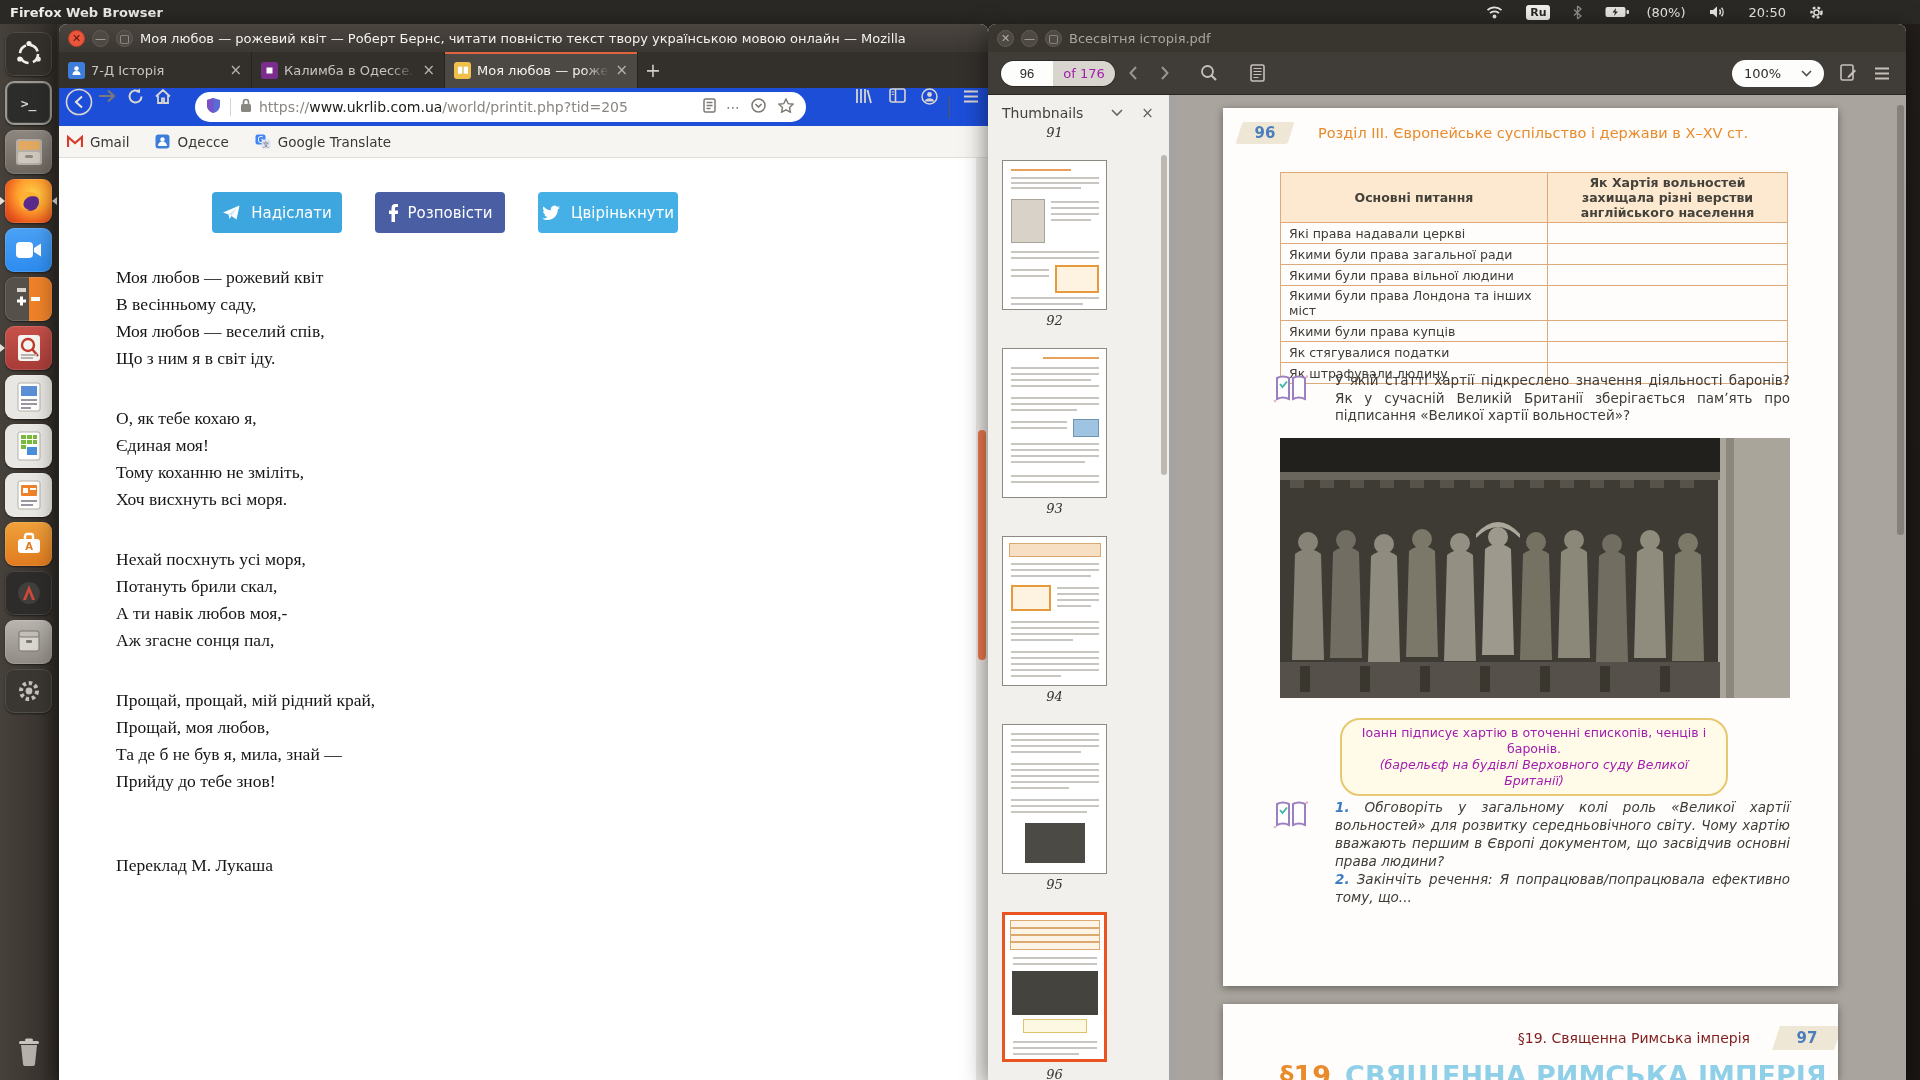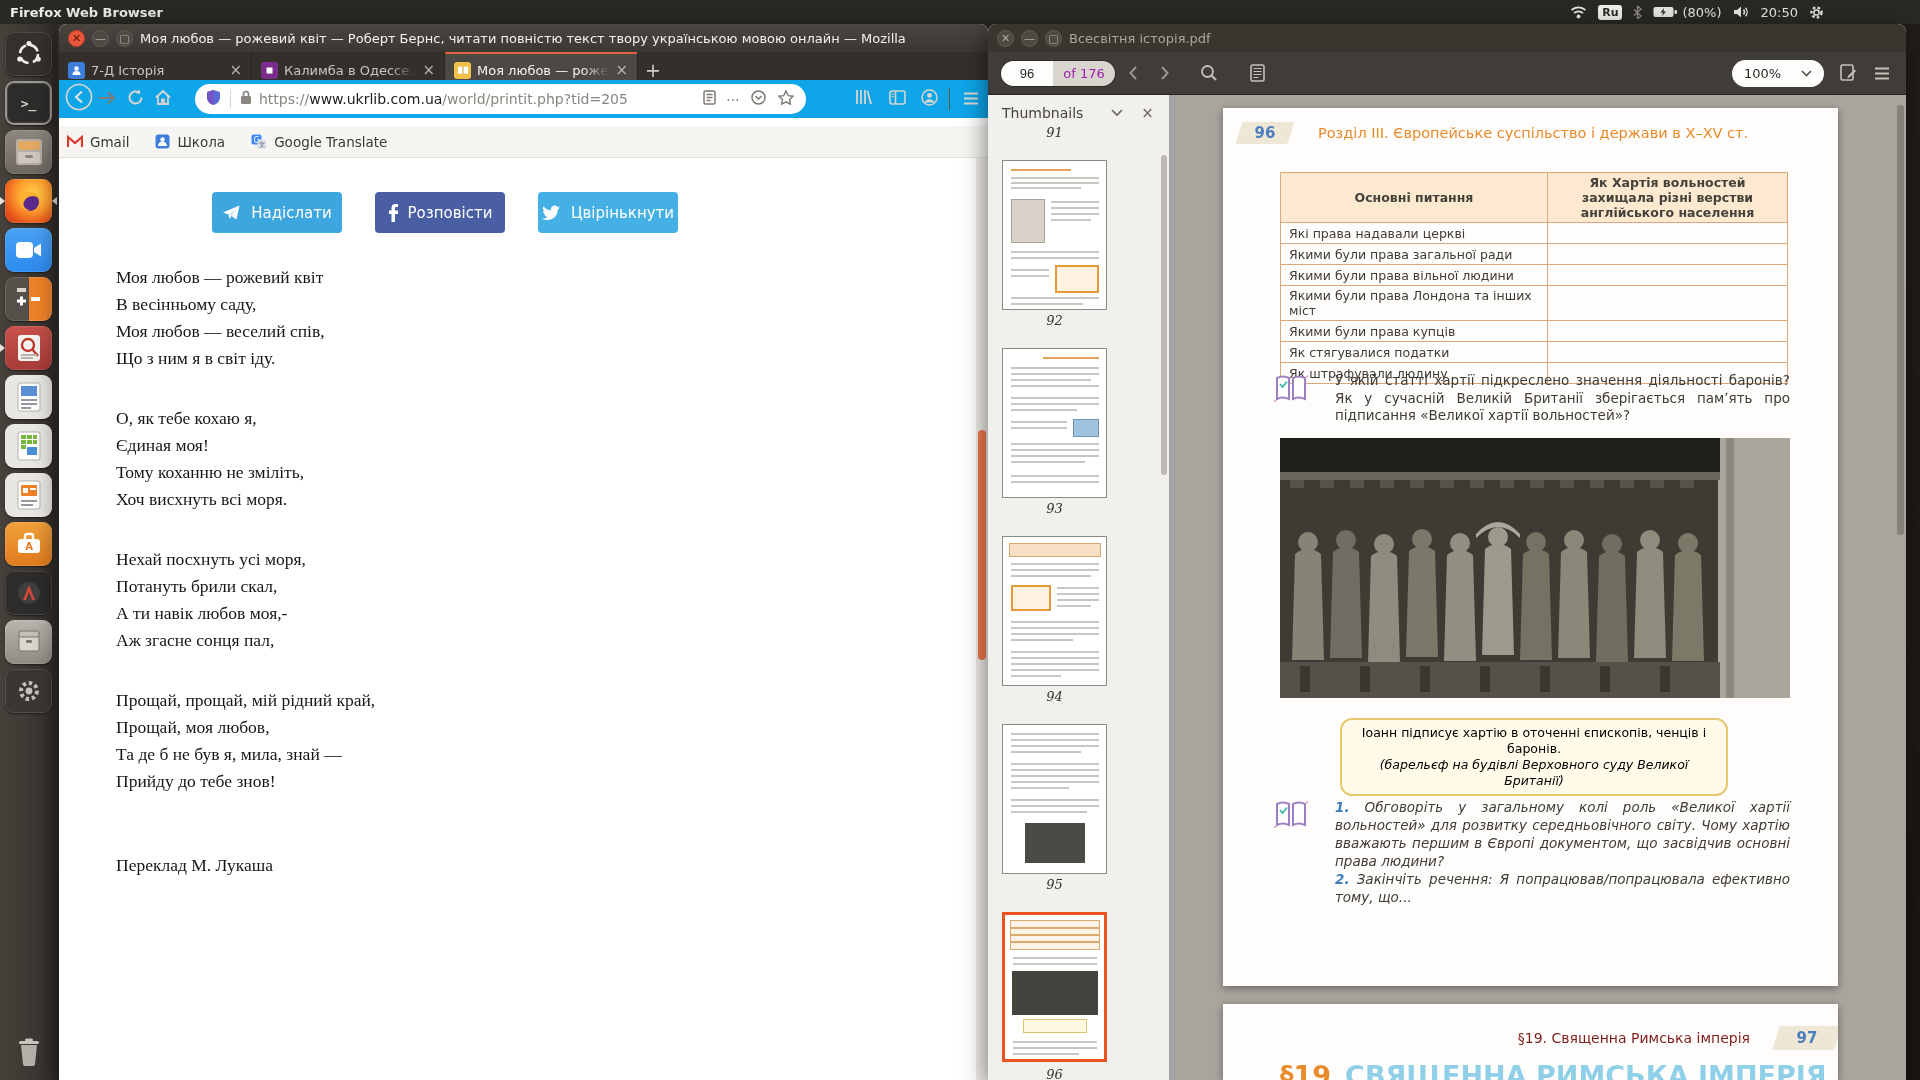--- a/index.html
+++ b/index.html
@@ -6,21 +6,21 @@
   *{box-sizing:border-box;}
   .screen{position:relative;width:1920px;height:1080px;overflow:hidden;
     background:linear-gradient(135deg,#3a342e 0%,#241f1c 60%,#1a1714 100%);
     font-family:"DejaVu Sans",sans-serif;-webkit-font-smoothing:antialiased;}
   .abs{position:absolute;}
 
   
   .topbar{position:absolute;left:0;top:0;width:1920px;height:24px;background:#2b2926;color:#f0eeea;
     display:flex;align-items:center;font-size:13px;}
   .topbar .apptitle{margin-left:10px;font-weight:bold;}
-  .tray{position:absolute;right:96px;top:0;height:24px;display:flex;align-items:center;gap:11px;color:#e8e6e2;}
+  .tray{position:absolute;right:96px;top:0;height:24px;display:flex;align-items:center;gap:23px;color:#e8e6e2;}
   .kbd-badge{background:#f2f0ec;color:#2b2926;border-radius:3px;font-size:11px;padding:0 4px;line-height:15px;font-weight:bold;}
   .tray svg{display:block;}
 
   
   .dock{position:absolute;left:0;top:24px;width:57px;height:1056px;
     background:linear-gradient(90deg,#47413b 0%,#3a3530 70%,#2e2a26 100%);}
   .dock .tile{position:absolute;left:5px;width:47px;height:44px;border-radius:9px;
     box-shadow:inset 0 0 0 1px rgba(255,255,255,.12),0 1px 2px rgba(0,0,0,.5);
     display:flex;align-items:center;justify-content:center;overflow:hidden;}
   .runmark{position:absolute;left:0;width:0;height:0;border-top:4px solid transparent;border-bottom:4px solid transparent;border-left:5px solid #e4e0da;}
@@ -42,21 +42,21 @@
   .tabbar{position:absolute;left:0;top:28px;right:0;height:36px;background:#33302c;display:flex;}
   .tab{width:193px;height:36px;display:flex;align-items:center;padding:0 9px;color:#c9c5c0;font-size:13px;
     border-right:1px solid #262420;position:relative;}
   .tab .t-title{flex:1;white-space:nowrap;overflow:hidden;margin:0 6px;
     -webkit-mask-image:linear-gradient(90deg,#000 80%,transparent);mask-image:linear-gradient(90deg,#000 80%,transparent);}
   .tab .t-close{color:#b7b2ac;font-size:15px;}
   .tab.active{background:#4c4843;color:#f5f3ef;}
   .tab.active:before{content:"";position:absolute;left:0;right:0;top:0;height:2px;background:#e0633e;}
   .favicon{width:17px;height:17px;border-radius:3px;flex:none;display:flex;align-items:center;justify-content:center;}
   .newtab{width:30px;display:flex;align-items:center;justify-content:center;color:#cfcbc5;font-size:19px;}
-  .navbar{position:absolute;left:0;top:56px;right:0;height:38px;background:#0ea5e9;display:flex;align-items:center;}
+  .navbar{position:absolute;left:0;top:64px;right:0;height:38px;background:#1d4ed8;display:flex;}
   .navbtn{color:#e8e4de;width:28px;text-align:center;}
   .urlbar{position:absolute;left:136px;top:4px;width:611px;height:30px;background:#fff;border-radius:15px;
     display:flex;align-items:center;font-size:14px;color:#8a8680;}
   .url-host{color:#20201e;}
   .bookmarks{position:absolute;left:0;top:102px;right:0;height:32px;background:#f7f5f2;border-bottom:1px solid #e2dfda;
     display:flex;align-items:center;font-size:13.5px;color:#3a3833;gap:26px;padding-left:8px;}
   .bm{display:flex;align-items:center;gap:7px;}
   .ffx-content{position:absolute;left:0;top:134px;right:12px;bottom:0;background:#fff;overflow:hidden;}
   .ffx-scroll{position:absolute;right:0;top:134px;width:12px;bottom:0;background:#efece8;}
   .ffx-thumb{position:absolute;left:2px;width:8px;border-radius:4px;background:#ef7a4e;}
@@ -97,22 +97,22 @@
   .pg-num span{display:block;transform:skewX(18deg);color:#4a7ebc;font-weight:bold;font-size:15px;text-align:center;line-height:22px;}
   .chapter{position:absolute;left:95px;top:17px;color:#e98a2b;font-size:14.5px;}
   .h-table{position:absolute;left:57px;top:64px;width:508px;border-collapse:collapse;font-size:12.5px;color:#3f3b36;}
   .h-table td,.h-table th{border:1px solid #dda87a;padding:2px 8px;}
   .h-table th{background:#fce9cf;font-weight:bold;color:#45413b;height:36px;font-size:12.5px;}
   .h-table td{height:21px;}
   .h-table .c2{width:240px;}
   .bookicon{position:absolute;width:36px;height:30px;}
   .para{position:absolute;left:112px;width:455px;font-size:13.5px;line-height:17.5px;color:#3f3b36;text-align:justify;}
   .photo{position:absolute;left:57px;top:330px;width:510px;height:260px;background:#3e3b35;}
-  .capbox{position:absolute;left:117px;top:610px;width:388px;border:2px solid #e7c76f;border-radius:12px;
-    background:#fffbe8;padding:5px 10px;text-align:center;font-size:12.5px;color:#000000;line-height:16px;}
+  .capbox{position:absolute;left:117px;top:610px;width:388px;border:2px solid #e7c76f;border-radius:20px;
+    background:#fffbe8;padding:5px 10px;text-align:center;font-size:12.5px;color:#a21caf;line-height:16px;}
   .capbox .it{font-style:italic;}
   .qs{position:absolute;left:112px;top:690px;width:455px;font-size:13.5px;line-height:18px;color:#3f3b36;
     font-style:italic;text-align:justify;}
   .qn{color:#3c7cc0;font-weight:bold;}
   
   .nextsec{position:absolute;right:88px;top:26px;color:#7f1d1d;font-size:14px;}
   .pg-num97{position:absolute;right:0px;top:22px;width:62px;height:24px;background:#efe7d6;transform:skewX(-18deg);}
   .pg-num97 span{display:block;transform:skewX(18deg);color:#4a7ebc;font-weight:bold;font-size:15px;text-align:center;line-height:24px;}
   .bighead{position:absolute;left:57px;top:56px;font-weight:bold;font-size:27px;white-space:nowrap;}
   .bighead .sn{color:#e98a2b;}
@@ -387,21 +387,21 @@
             <path d="M1 12 V2 L8 8 L15 2 V12" fill="none" stroke="#d93b2b" stroke-width="2.2"></path>
           </svg>
         <span>Gmail</span>
       </span>
       <span class="bm">
         <svg width="15" height="15" viewBox="0 0 15 15">
             <rect x="0.5" y="0.5" width="14" height="14" rx="3" fill="#3d7edb"></rect>
             <circle cx="7.5" cy="5.5" r="2.2" fill="#fff"></circle>
             <path d="M3 12 a4.5 4.5 0 0 1 9 0 Z" fill="#fff"></path>
           </svg>
-        <span>Школа</span>
+        <span>Одессе</span>
       </span>
       <span class="bm">
         <svg width="16" height="15" viewBox="0 0 16 15">
             <rect x="0.5" y="0.5" width="10" height="10" rx="2" fill="#4285f4"></rect>
             <text x="5.5" y="8.5" font-size="8" fill="#fff" text-anchor="middle" font-family="DejaVu Sans">G</text>
             <rect x="6.5" y="5.5" width="9" height="9" rx="2" fill="#dde3ef"></rect>
             <text x="11" y="12.5" font-size="7" fill="#5f6368" text-anchor="middle" font-family="DejaVu Sans">文</text>
           </svg>
         <span>Google Translate</span>
       </span>

